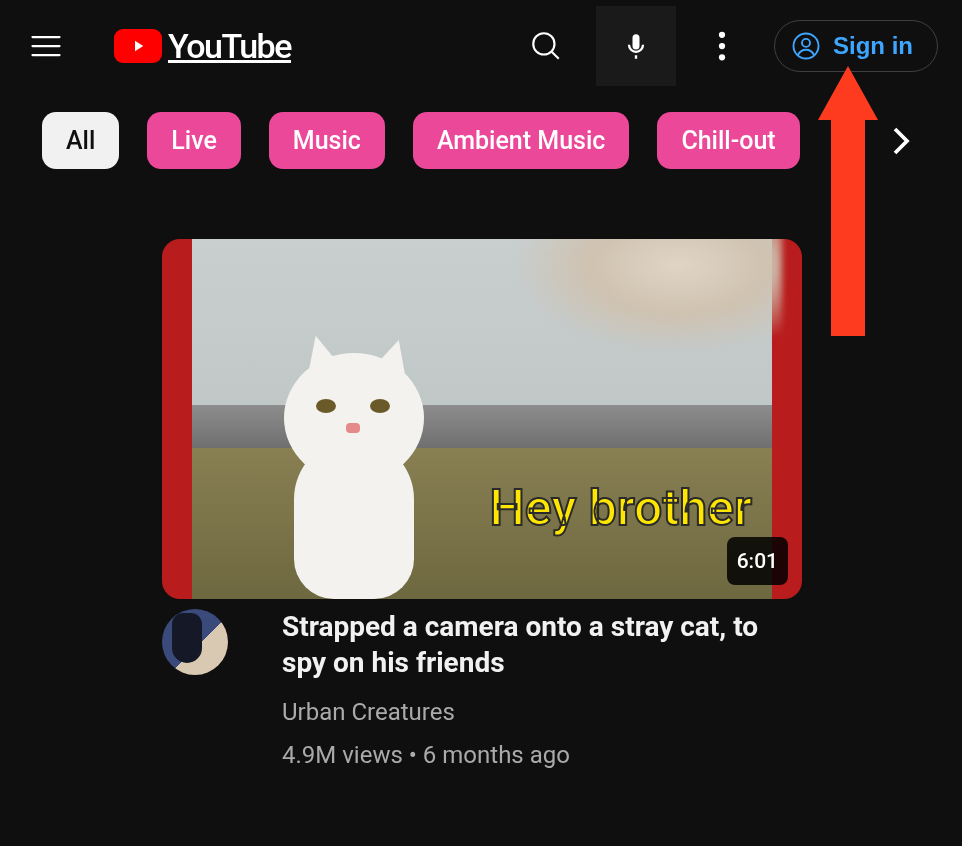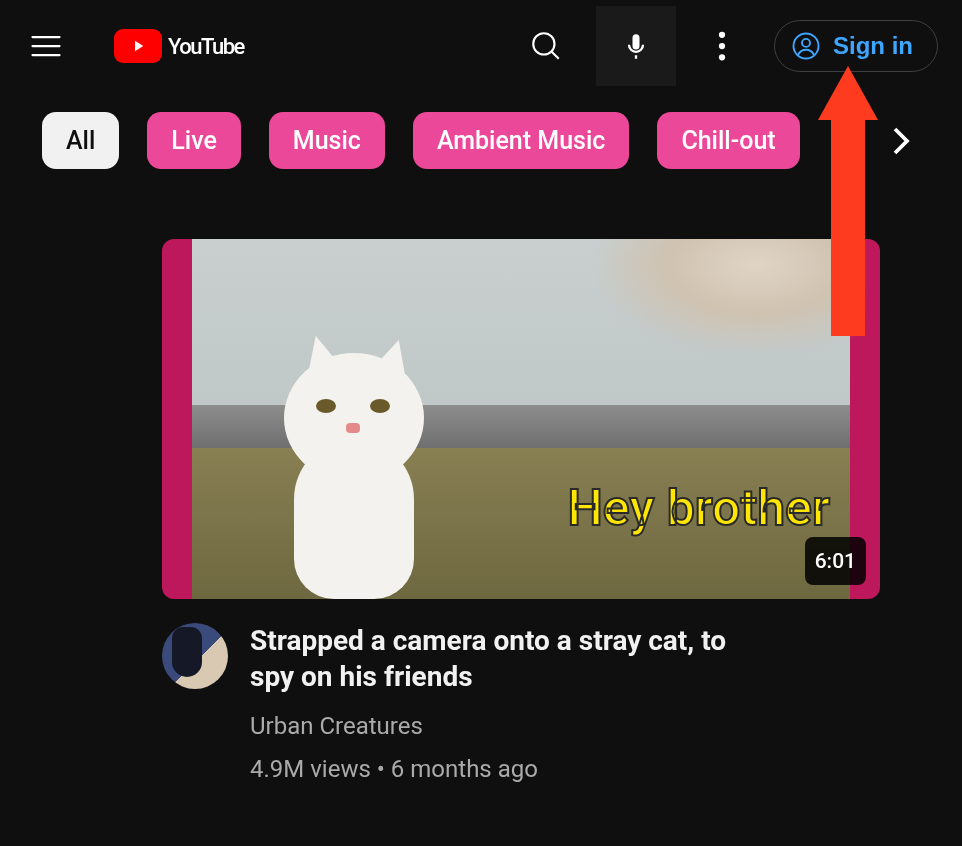--- a/index.html
+++ b/index.html
@@ -33,24 +33,25 @@
       gap: 6px;
     }
     .logo-icon {
       width: 48px; height: 34px;
       background: #ff0000;
       border-radius: 9px;
       display: flex; align-items: center; justify-content: center;
     }
     .logo-icon svg { width: 18px; height: 20px; }
     .logo-text {
-      font-size: 22px;
+      font-size: 34px;
       font-weight: 500;
       letter-spacing: -1.5px;
       color: #fff;
+      text-decoration: underline;
     }
     .header-spacer { flex: 1; }
     .search-icon-btn {
       width: 40px; height: 40px;
       display: flex; align-items: center; justify-content: center;
       cursor: pointer;
     }
     .search-icon-btn svg { width: 34px; height: 34px; stroke: #fff; fill: none; stroke-width: 1.5; }
     .mic-btn {
       width: 80px; height: 80px;
@@ -110,23 +111,23 @@
       cursor: pointer;
       background: #0f0f0f;
     }
     .chips-scroll-btn svg { width: 18px; height: 30px; stroke: #fff; fill: none; stroke-width: 2.5; }
     
     .feed {
       padding: 70px 0 0 162px;
     }
     .video-card { width: 640px; }
     .thumb {
-      width: 718px; height: 360px;
-      background: #be185d;
-      border-radius: 12px;
+      width: 640px; height: 360px;
+      background: #b91c1c;
+      border-radius: 18px;
       overflow: hidden;
       position: relative;
       cursor: pointer;
     }
     .thumb-inner {
       position: absolute;
       left: 30px; right: 30px; top: 0; bottom: 0;
     }
     .sky {
       position: absolute; left:0; right:0; top:0; height: 55%;
@@ -200,21 +201,22 @@
       background: rgba(0,0,0,0.85);
       color: #fff;
       font-size: 21px;
       font-weight: 500;
       padding: 12px 10px;
       border-radius: 8px;
     }
     .video-meta {
       display: flex;
       gap: 22px;
-      padding-top: 24px;
+      padding-top: 10px;
+      justify-content: space-between;
     }
     .avatar {
       width: 66px; height: 66px;
       border-radius: 50%;
       overflow: hidden;
       flex-shrink: 0;
       cursor: pointer;
       background: radial-gradient(circle at 35% 38%, #fbe8d9 0 18%, transparent 19%),
                   linear-gradient(135deg,#3a4a7a 0 55%, #d9c9b2 55% 100%);
       position: relative;

